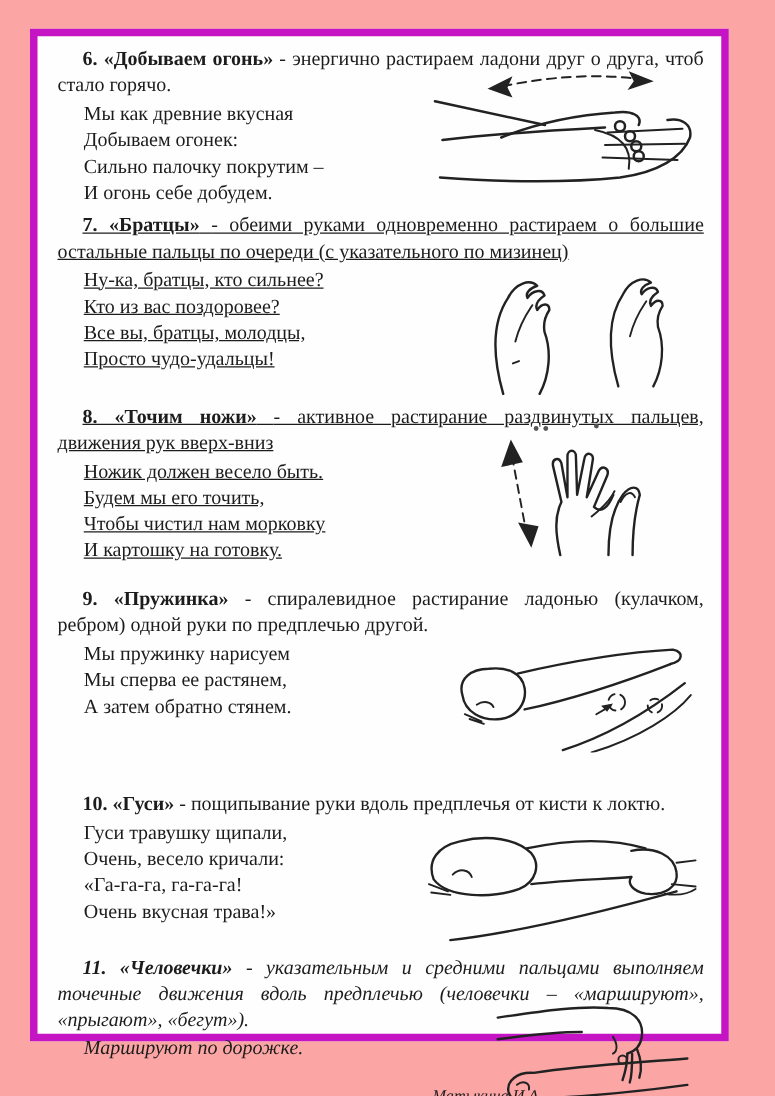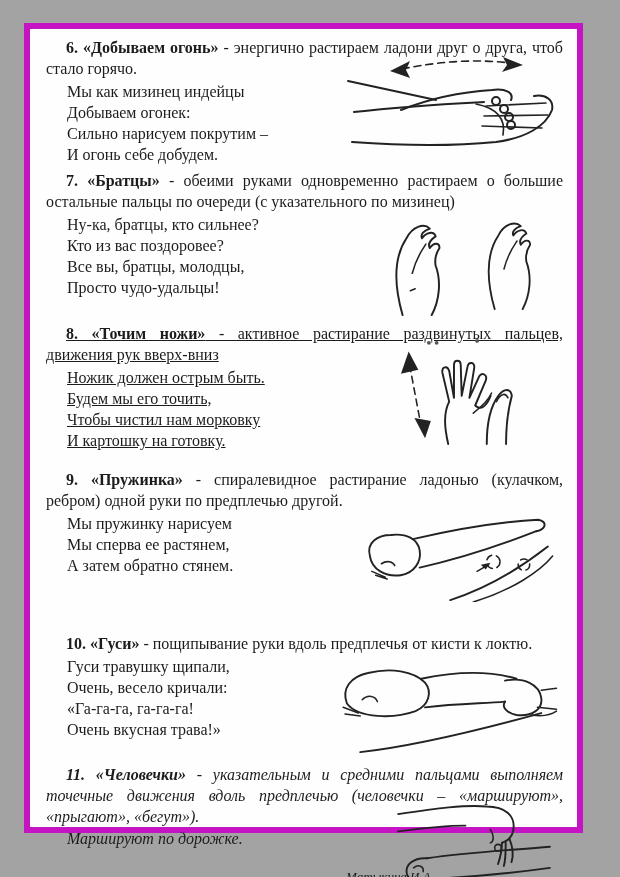--- a/index.html
+++ b/index.html
@@ -1,18 +1,18 @@
 <!DOCTYPE html>
 <html><head>
 <meta charset="utf-8">
 <style>
   :root { --frame:#c414c4; --ink:#1c1c1c; }
   html,body { margin:0; padding:0; background:#ffffff; }
   .canvas {
-    position:relative; width:620px; height:877px; background:#a3a3a3;
+    position:relative; width:620px; height:877px; background:#fca5a5;
     overflow:hidden; font-family:"Liberation Serif", serif; color:var(--ink);
   }
   .frame {
     position:absolute; left:24px; top:23px; width:559px; height:810px;
     border:6px solid var(--frame); box-sizing:border-box; background:#fffefe;
   }
   .content {
     position:absolute; left:31px; top:30px; width:545px; height:796px;
     padding:8px 13px 0 15px; box-sizing:border-box;
   }
@@ -25,21 +25,21 @@
   .poem { margin:1px 0 0 21px; font-size:16px; line-height:1.32; }
   .poem div { white-space:nowrap; }
   .drawing { position:absolute; }
   .drawing svg { display:block; }
   path, circle, line { stroke:#222; stroke-width:2; fill:none; stroke-linecap:round; stroke-linejoin:round; }
   .fillhead { fill:#222; stroke:none; }
   .dash { stroke-dasharray:7 5; }
   .dot { fill:#555; stroke:none; }
   .thin { stroke-width:1.6; }
   .sec-rub     { min-height:130px; }
-  .sec-fists   { min-height:150px; }
+  .sec-fists   { min-height:150px;text-decoration:underline; }
   .sec-knives  { min-height:128px;text-decoration:underline; }
   .sec-spring  { min-height:132px;margin-top:18px; }
   .sec-geese   { min-height:128px;margin-top:32px; }
   .sec-walkers { min-height:128px;font-style:italic; }
   .sec-rub .drawing     { right:2px;  top:10px; }
   .sec-fists .drawing   { right:22px; top:44px; }
   .sec-knives .drawing  { right:42px; top:14px; }
   .sec-spring .drawing  { right:4px;  top:44px; }
   .sec-geese .drawing   { right:0px;  top:20px; }
   .sec-walkers .drawing { right:8px;  top:28px; }
@@ -51,23 +51,23 @@
 <body>
 
 <div class="canvas">
   <div class="frame"></div>
   <div class="content">
 
     <div class="section sec-rub">
       <p class="desc"><b>6. «Добываем огонь»</b>
         <span>- энергично растираем ладони друг о друга, чтоб стало горячо.</span></p>
       <div class="poem">
-        <div>Мы как мизинец индейцы</div>
+        <div>Мы как древние вкусная</div>
         <div>Добываем огонек:</div>
-        <div>Сильно нарисуем покрутим –</div>
+        <div>Сильно палочку покрутим –</div>
         <div>И огонь себе добудем.</div>
       </div>
       <div class="drawing">
         <svg width="215" height="100" viewBox="0 0 215 100">
           <path class="dash thin" d="M56,21 C95,13 130,11 164,15"></path>
           <polygon class="fillhead" points="44,23 64,13 60,22 64,30"></polygon>
           <polygon class="fillhead" points="177,17 157,9 161,17 156,24"></polygon>
           <path d="M2,33 L90,52"></path>
           <path d="M55,62 C85,50 115,44 146,42 C160,40 168,45 165,52"></path>
           <circle cx="150" cy="53" r="4"></circle>
@@ -105,21 +105,21 @@
             <path class="thin" d="M40,60 C44,44 50,36 54,30"></path>
           </g>
         </svg>
       </div>
     </div>
 
     <div class="section sec-knives">
       <p class="desc"><b>8. «Точим ножи»</b>
         <span>- активное растирание раздвинутых пальцев, движения рук вверх-вниз</span></p>
       <div class="poem">
-        <div>Ножик должен острым быть.</div>
+        <div>Ножик должен весело быть.</div>
         <div>Будем мы его точить,</div>
         <div>Чтобы чистил нам морковку</div>
         <div>И картошку на готовку.</div>
       </div>
       <div class="drawing">
         <svg width="135" height="108" viewBox="0 0 135 112">
           <circle class="dot" cx="42" cy="5" r="2"></circle>
           <circle class="dot" cx="50" cy="5" r="2"></circle>
           <circle class="dot" cx="92" cy="3" r="2"></circle>
           <path class="dash thin" d="M22,28 L34,92"></path>

